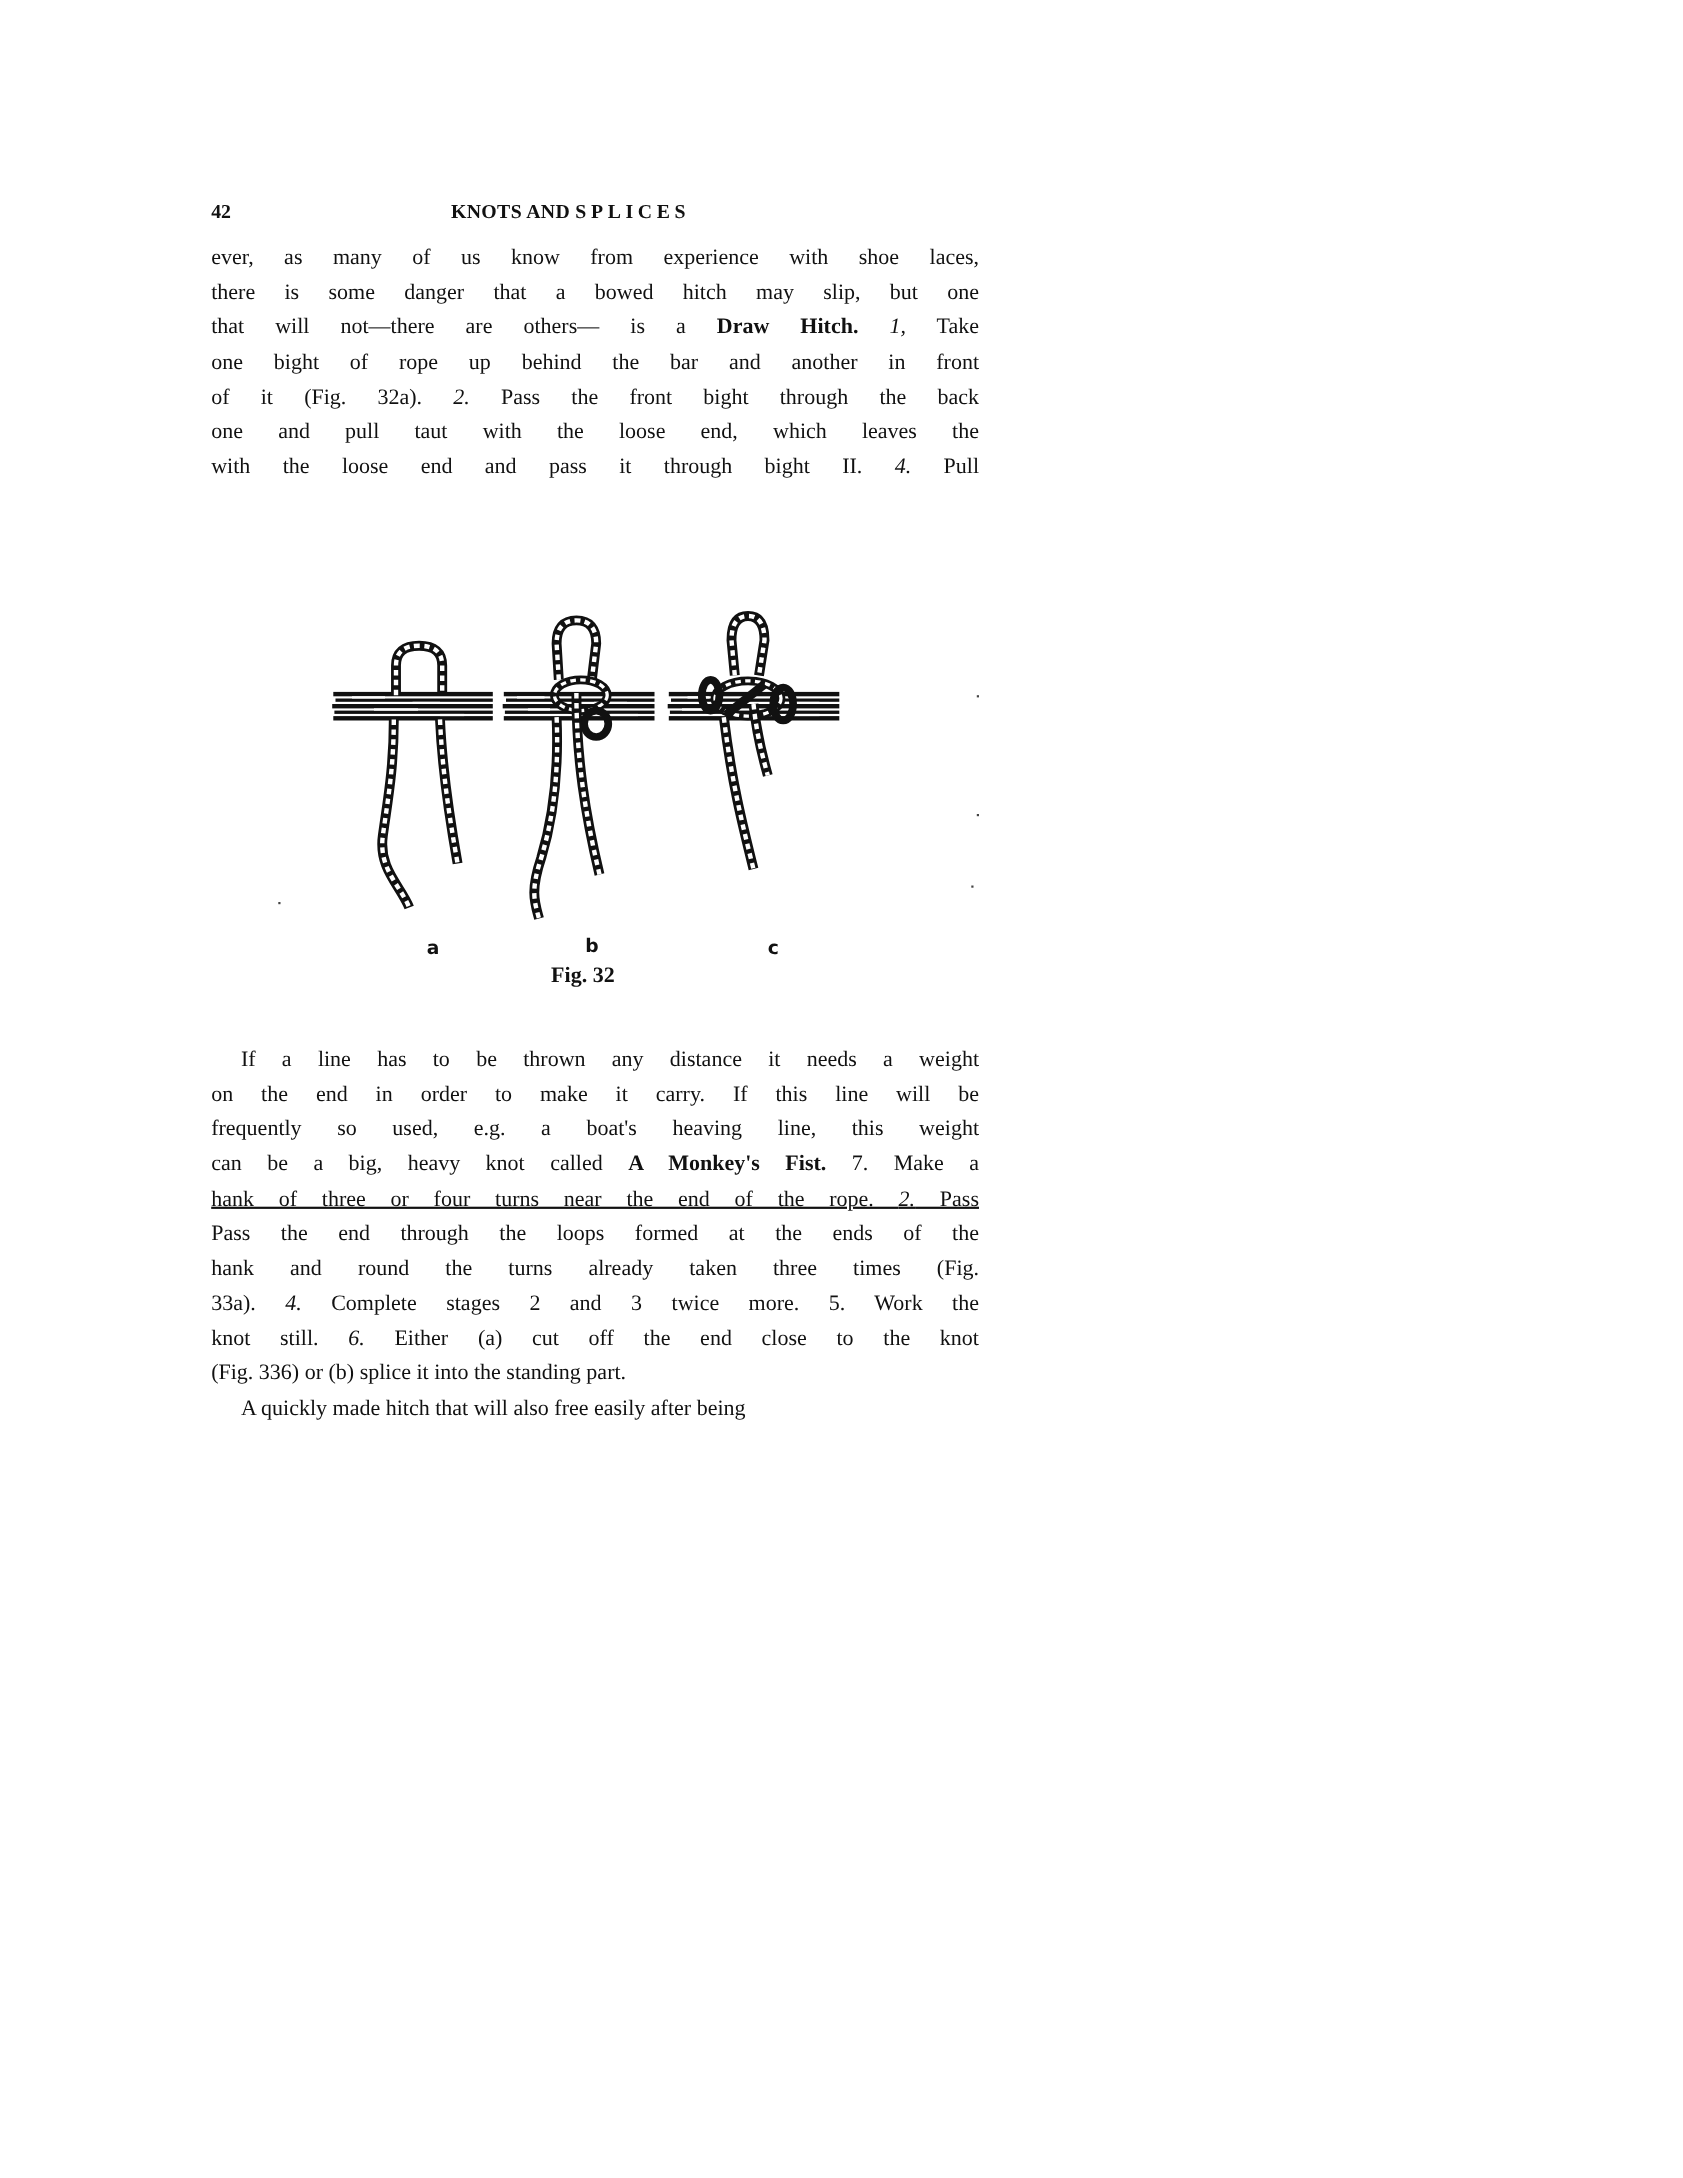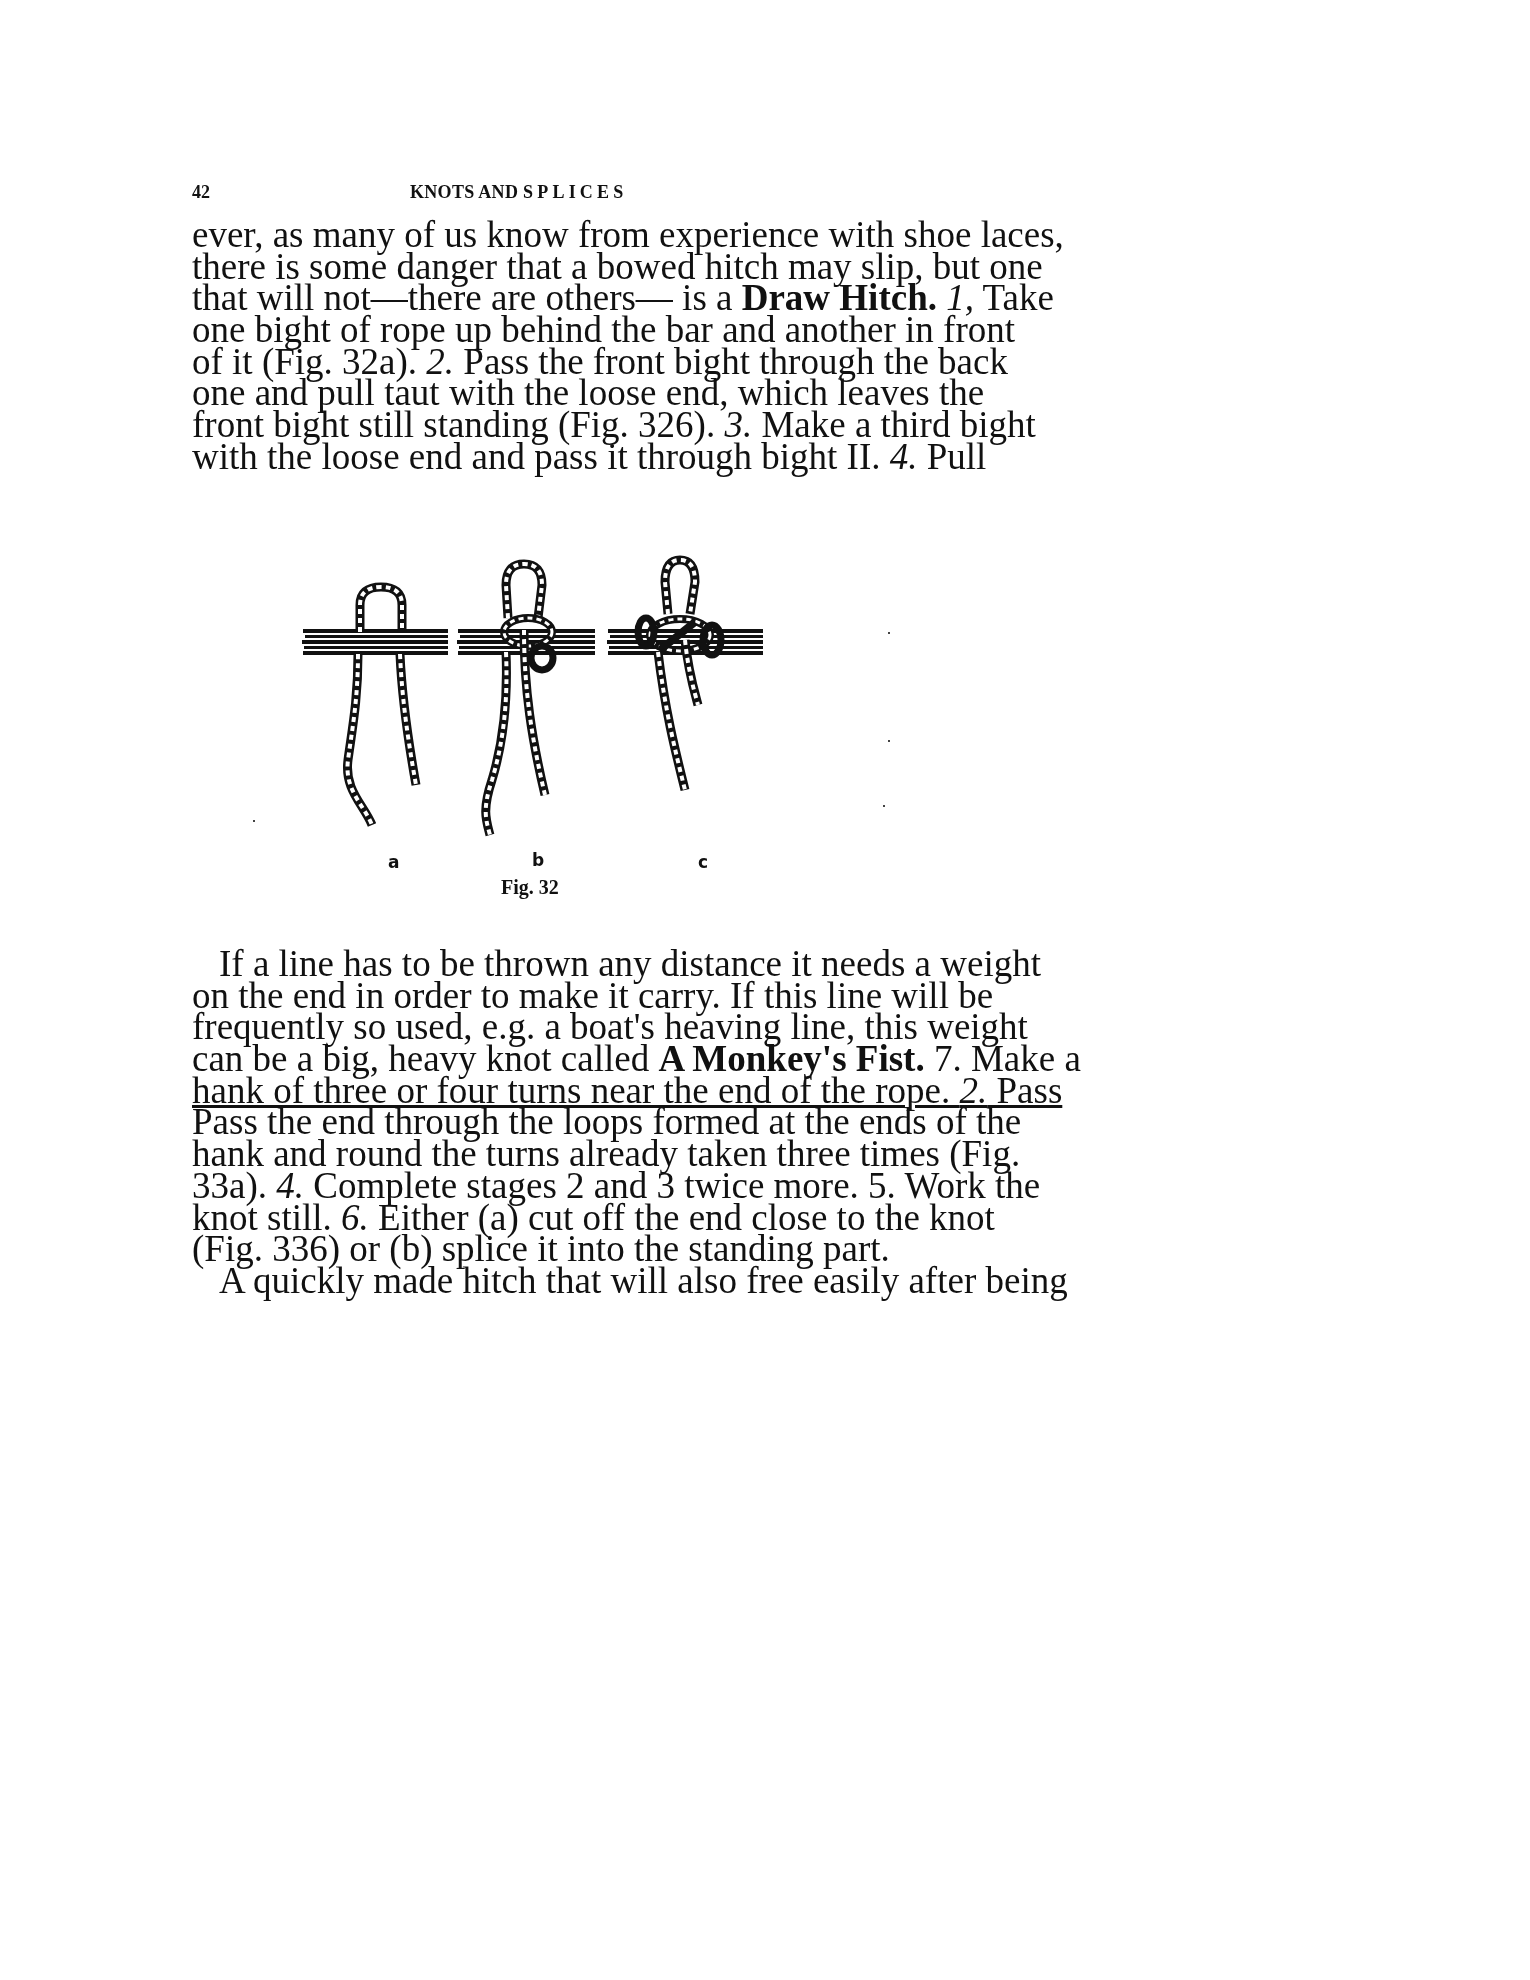--- a/index.html
+++ b/index.html
@@ -38,21 +38,21 @@
       letter-spacing: 0.3px;
       white-space: nowrap;
     }
     .running-title .spaced {
       letter-spacing: 4.2px;
     }
     .text-block {
       position: absolute;
       left: 192px;
       width: 698px;
-      font-size: 37px;
+      font-size: 20px;
       line-height: 31.7px;
       text-align: justify;
       text-align-last: left;
     }
     .para-1 { top: 219px; }
     .para-2 { top: 948px; }
     .line {
       display: block;
       text-align: justify;
       text-align-last: justify;
@@ -104,21 +104,20 @@
   <span class="running-title"><span>KNOTS AND</span> <span class="spaced">SPLICES</span></span>
 </div>
 
 <div class="text-block para-1">
   <span class="line"><span>ever, as many of us know from experience with shoe laces,</span></span>
   <span class="line"><span>there is some danger that a bowed hitch may slip, but one</span></span>
   <span class="line"><span>that will not—there are others— is a </span><b>Draw Hitch.</b><span> </span><i>1,</i><span> Take</span></span>
   <span class="line"><span>one bight of rope up behind the bar and another in front</span></span>
   <span class="line"><span>of it (Fig. 32a). </span><i>2.</i><span> Pass the front bight through the back</span></span>
   <span class="line"><span>one and pull taut with the loose end, which leaves the</span></span>
-  <span class="line"><span>front bight still standing (Fig. 326). </span><i>3.</i><span> Make a third bight</span></span>
   <span class="line"><span>with the loose end and pass it through bight II. </span><i>4.</i><span> Pull</span></span>
 </div>
 
 <div class="figure">
   <svg width="620" height="360" viewBox="0 0 620 360">
     <defs>
       <pattern id="twist" width="8" height="8" patternUnits="userSpaceOnUse" patternTransform="rotate(35)">
         <rect width="8" height="8" fill="#ffffff"></rect>
         <rect width="3" height="8" fill="#111111"></rect>
       </pattern>

